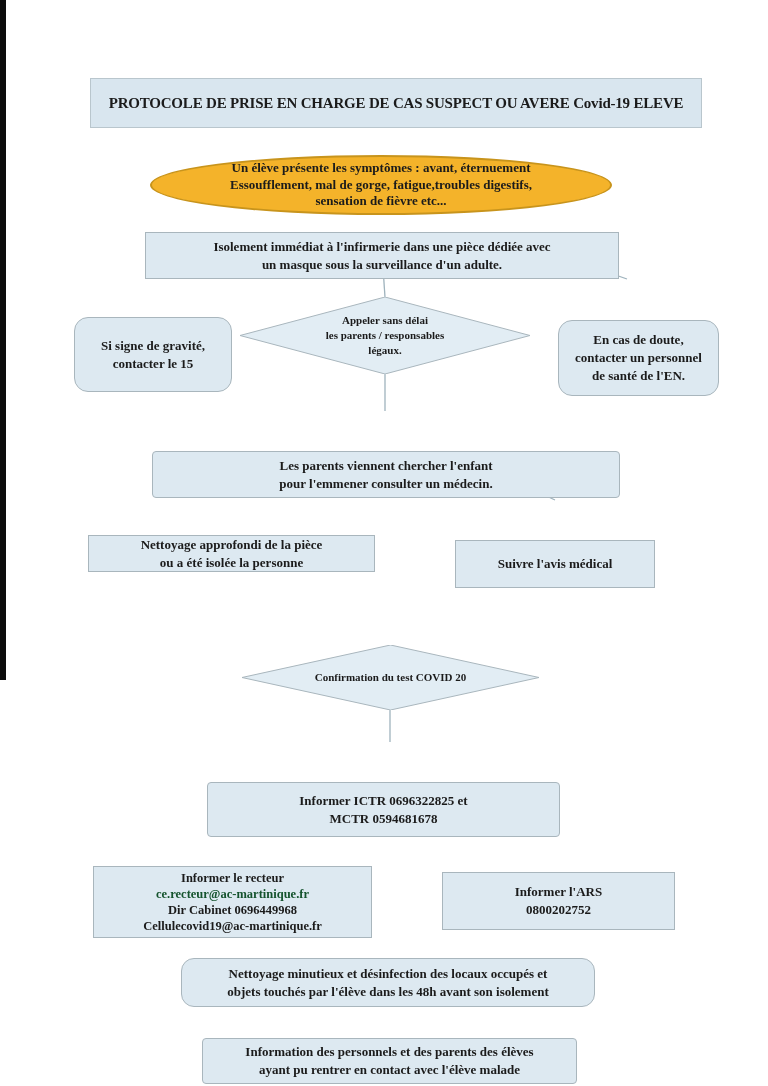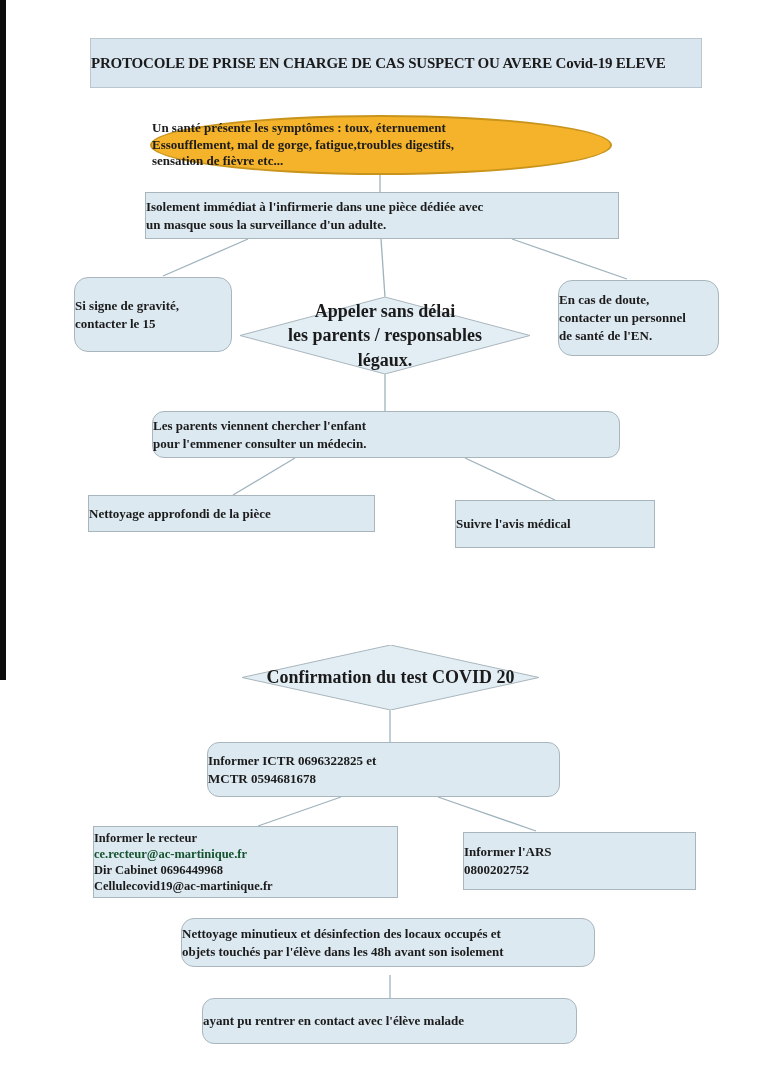--- a/index.html
+++ b/index.html
@@ -14,23 +14,25 @@
   .node{
     position:absolute;
     z-index:1;
     background:#dde9f1;
     border:1px solid #a9b6bd;
     color:#1b1b1b;
     font-weight:bold;
     font-size:13px;
     line-height:1.38;
     display:flex;flex-direction:column;justify-content:center;
+    text-align:center;
     box-sizing:border-box;
+    margin-top:40px;
   }
-  .r8{border-radius:12px;}
+  .r8{border-radius:4px;}
   .r14{border-radius:14px;}
   .title-banner{
     font-size:15px;
     letter-spacing:-0.2px;
     white-space:nowrap;
     background:#d9e6ef;
     border:1px solid #b9c6cd;
   }
   .ellipse{
     background:#f4b32a;
@@ -42,21 +44,21 @@
   .diamond{
     position:absolute;z-index:1;
     font-weight:bold;color:#1b1b1b;
     box-sizing:border-box;
   }
   .diamond svg{position:absolute;left:0;top:0;width:100%;height:100%;display:block;}
   .diamond polygon{fill:#e2edf4;stroke:#a9b6bd;stroke-width:1;vector-effect:non-scaling-stroke;}
   .dtext{
     position:absolute;inset:0;z-index:1;
     display:flex;flex-direction:column;justify-content:center;
-    text-align:center;font-size:18px;line-height:1.35;
+    text-align:center;font-size:11px;line-height:1.35;
   }
   .small{font-size:12.5px;line-height:1.3;}
   .link{color:#14532d;}
   .scan-strip{
     position:absolute;left:0;top:0;width:6px;height:680px;
     background:#0c0c0c;z-index:2;
   }
 </style>
 </head>
 <body>
@@ -79,21 +81,21 @@
     </g>
   </svg>
 
   <div class="scan-strip"></div>
 
   <div class="node title-banner" style="left:90px;top:38px;width:612px;height:50px;">
     <div>PROTOCOLE DE PRISE EN CHARGE DE CAS SUSPECT OU AVERE Covid-19 ELEVE</div>
   </div>
 
   <div class="node ellipse" style="left:150px;top:115px;width:462px;height:60px;">
-    <div>Un santé présente les symptômes : toux, éternuement</div>
+    <div>Un élève présente les symptômes : avant, éternuement</div>
     <div>Essoufflement, mal de gorge, fatigue,troubles digestifs,</div>
     <div>sensation de fièvre etc...</div>
   </div>
 
   <div class="node" style="left:145px;top:192px;width:474px;height:47px;">
     <div>Isolement immédiat à l'infirmerie dans une pièce dédiée avec</div>
     <div>un masque sous la surveillance d'un adulte.</div>
   </div>
 
   <div class="node r14" style="left:74px;top:277px;width:158px;height:75px;">
@@ -118,54 +120,56 @@
     <div>de santé de l'EN.</div>
   </div>
 
   <div class="node r8" style="left:152px;top:411px;width:468px;height:47px;">
     <div>Les parents viennent chercher l'enfant</div>
     <div>pour l'emmener consulter un médecin.</div>
   </div>
 
   <div class="node" style="left:88px;top:495px;width:287px;height:37px;">
     <div>Nettoyage approfondi de la pièce</div>
+    <div>ou a été isolée la personne</div>
   </div>
 
   <div class="node" style="left:455px;top:500px;width:200px;height:48px;">
     <div>Suivre l'avis médical</div>
   </div>
 
   <div class="diamond" style="left:242px;top:645px;width:297px;height:65px;">
     <svg viewBox="0 0 100 100" preserveAspectRatio="none">
       <polygon points="50,0 100,50 50,100 0,50"></polygon>
     </svg>
     <div class="dtext">
       <div>Confirmation du test COVID 20</div>
     </div>
   </div>
 
   <div class="node r8" style="left:207px;top:742px;width:353px;height:55px;">
     <div>Informer ICTR 0696322825 et</div>
     <div>MCTR 0594681678</div>
   </div>
 
-  <div class="node small" style="left:93px;top:826px;width:305px;height:72px;">
+  <div class="node small" style="left:93px;top:826px;width:279px;height:72px;">
     <div>Informer le recteur</div>
     <div class="link">ce.recteur@ac-martinique.fr</div>
     <div>Dir Cabinet 0696449968</div>
     <div>Cellulecovid19@ac-martinique.fr</div>
   </div>
 
-  <div class="node" style="left:463px;top:832px;width:233px;height:58px;">
+  <div class="node" style="left:442px;top:832px;width:233px;height:58px;">
     <div>Informer l'ARS</div>
     <div>0800202752</div>
   </div>
 
   <div class="node" style="left:181px;top:918px;width:414px;height:49px;border-radius:13px;">
     <div>Nettoyage minutieux et désinfection des locaux occupés et</div>
     <div>objets touchés par l'élève dans les 48h avant son isolement</div>
   </div>
 
   <div class="node r8" style="left:202px;top:998px;width:375px;height:46px;">
+    <div>Information des personnels et des parents des élèves</div>
     <div>ayant pu rentrer en contact avec l'élève malade</div>
   </div>
 
 </div>
 
 </body></html>

